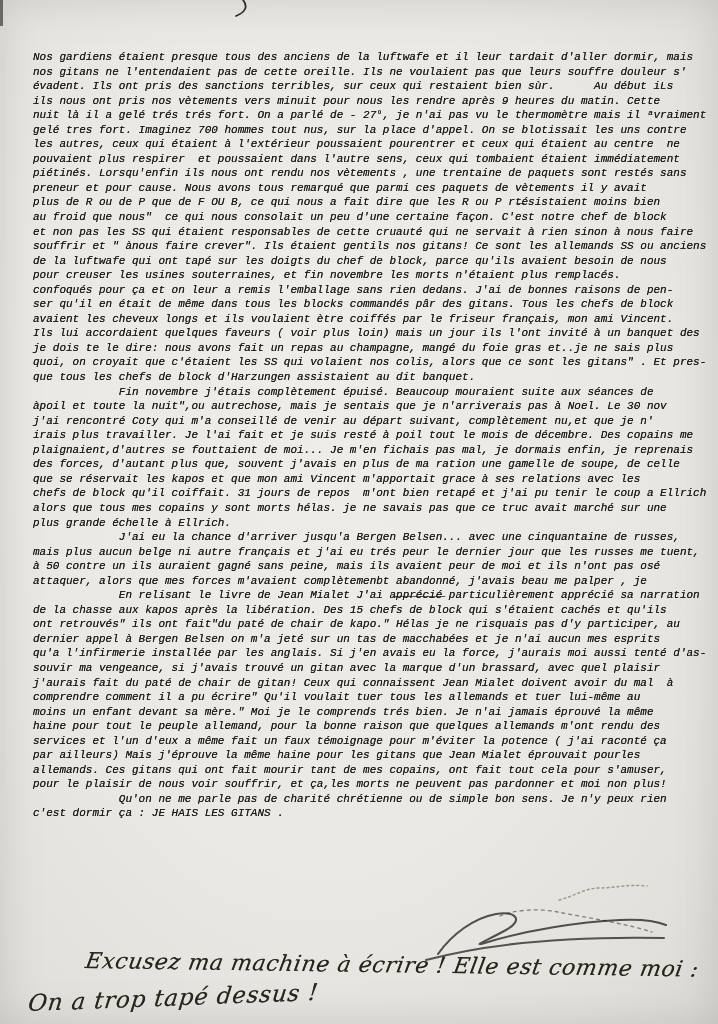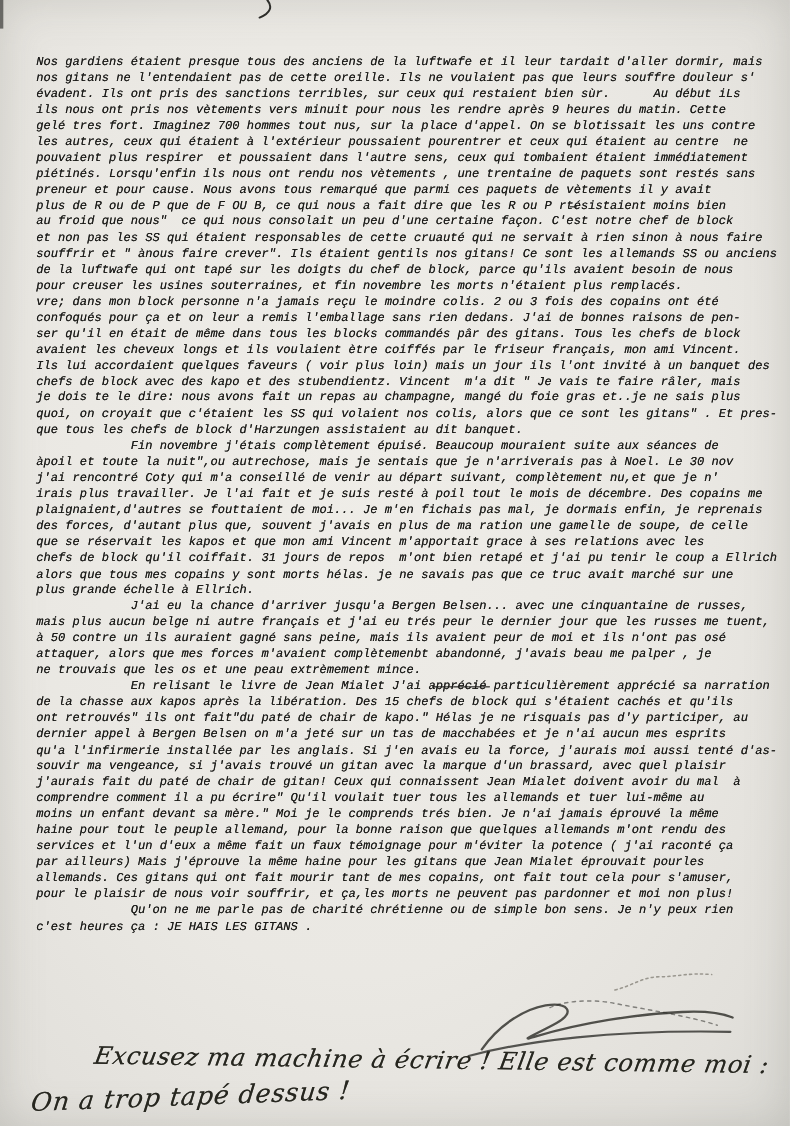--- a/index.html
+++ b/index.html
@@ -53,71 +53,69 @@
 
   <svg class="mark-svg" style="left:222px;top:0;" width="44" height="20" viewBox="0 0 44 20">
     <path d="M21,0 C26,6 24,12 14,16" fill="none" stroke="#2d2d2a" stroke-width="1.8" stroke-linecap="round"></path>
   </svg>
 
   <div class="letter-body">
       <div class="tline">Nos gardiens étaient presque tous des anciens de la luftwafe et il leur tardait d'aller dormir, mais</div>
       <div class="tline">nos gitans ne l'entendaient pas de cette oreille. Ils ne voulaient pas que leurs souffre douleur s'</div>
       <div class="tline">évadent. Ils ont pris des sanctions terribles, sur ceux qui restaient bien sùr.      Au début iLs</div>
       <div class="tline">ils nous ont pris nos vètements vers minuit pour nous les rendre après 9 heures du matin. Cette</div>
+      <div class="tline">nuit là il a gelé trés trés fort. On a parlé de - 27°, je n'ai pas vu le thermomètre mais il ᵃvraiment</div>
       <div class="tline">gelé tres fort. Imaginez 700 hommes tout nus, sur la place d'appel. On se blotissait les uns contre</div>
       <div class="tline">les autres, ceux qui étaient à l'extérieur poussaient pourentrer et ceux qui étaient au centre  ne</div>
       <div class="tline">pouvaient plus respirer  et poussaient dans l'autre sens, ceux qui tombaient étaient immédiatement</div>
       <div class="tline">piétinés. Lorsqu'enfin ils nous ont rendu nos vètements , une trentaine de paquets sont restés sans</div>
       <div class="tline">preneur et pour cause. Nous avons tous remarqué que parmi ces paquets de vètements il y avait</div>
       <div class="tline">plus de R ou de P que de F OU B, ce qui nous a fait dire que les R ou P rt̶ésistaient moins bien</div>
       <div class="tline">au froid que nous"  ce qui nous consolait un peu d'une certaine façon. C'est notre chef de block</div>
       <div class="tline">et non pas les SS qui étaient responsables de cette cruauté qui ne servait à rien sinon à nous faire</div>
       <div class="tline">souffrir et " ànous faire crever". Ils étaient gentils nos gitans! Ce sont les allemands SS ou anciens</div>
       <div class="tline">de la luftwafe qui ont tapé sur les doigts du chef de block, parce qu'ils avaient besoin de nous</div>
       <div class="tline">pour creuser les usines souterraines, et fin novembre les morts n'étaient plus remplacés.</div>
-      <div class="tline">vre; dans mon block personne n'a jamais reçu le moindre colis. 2 ou 3 fois des copains ont été</div>
       <div class="tline">confoqués pour ça et on leur a remis l'emballage sans rien dedans. J'ai de bonnes raisons de pen-</div>
       <div class="tline">ser qu'il en était de même dans tous les blocks commandés pâr des gitans. Tous les chefs de block</div>
       <div class="tline">avaient les cheveux longs et ils voulaient ètre coiffés par le friseur français, mon ami Vincent.</div>
       <div class="tline">Ils lui accordaient quelques faveurs ( voir plus loin) mais un jour ils l'ont invité à un banquet des</div>
-      <div class="tline">chefs de block avec des kapo et des stubendientz. Vincent  m'a dit " Je vais te faire râler, mais</div>
       <div class="tline">je dois te le dire: nous avons fait un repas au champagne, mangé du foie gras et..je ne sais plus</div>
       <div class="tline">quoi, on croyait que c'étaient les SS qui volaient nos colis, alors que ce sont les gitans" . Et pres-</div>
       <div class="tline">que tous les chefs de block d'Harzungen assistaient au dit banquet.</div>
       <div class="tline">             Fin novembre j'étais complètement épuisé. Beaucoup mouraient suite aux séances de</div>
       <div class="tline">àpoil et toute la nuit",ou autrechose, mais je sentais que je n'arriverais pas à Noel. Le 30 nov</div>
       <div class="tline">j'ai rencontré Coty qui m'a conseillé de venir au départ suivant, complètement nu,et que je n'</div>
       <div class="tline">irais plus travailler. Je l'ai fait et je suis resté à poil tout le mois de décembre. Des copains me</div>
       <div class="tline">plaignaient,d'autres se fouttaient de moi... Je m'en fichais pas mal, je dormais enfin, je reprenais</div>
       <div class="tline">des forces, d'autant plus que, souvent j'avais en plus de ma ration une gamelle de soupe, de celle</div>
       <div class="tline">que se réservait les kapos et que mon ami Vincent m'apportait grace à ses relations avec les</div>
       <div class="tline">chefs de block qu'il coiffait. 31 jours de repos  m'ont bien retapé et j'ai pu tenir le coup a Ellrich</div>
       <div class="tline">alors que tous mes copains y sont morts hélas. je ne savais pas que ce truc avait marché sur une</div>
       <div class="tline">plus grande échelle à Ellrich.</div>
       <div class="tline">             J'ai eu la chance d'arriver jusqu'a Bergen Belsen... avec une cinquantaine de russes,</div>
       <div class="tline">mais plus aucun belge ni autre français et j'ai eu trés peur le dernier jour que les russes me tuent,</div>
       <div class="tline">à 50 contre un ils auraient gagné sans peine, mais ils avaient peur de moi et ils n'ont pas osé</div>
       <div class="tline">attaquer, alors que mes forces m'avaient complètemenbt abandonné, j'avais beau me palper , je</div>
-      <div class="tline">ne trouvais que les os et une peau extrèmement mince.</div>
       <div class="tline">             En relisant le livre de Jean Mialet J'ai a̶p̶p̶r̶é̶c̶i̶é̶ particulièrement apprécié sa narration</div>
       <div class="tline">de la chasse aux kapos après la libération. Des 15 chefs de block qui s'étaient cachés et qu'ils</div>
       <div class="tline">ont retrouvés" ils ont fait"du paté de chair de kapo." Hélas je ne risquais pas d'y participer, au</div>
       <div class="tline">dernier appel à Bergen Belsen on m'a jeté sur un tas de macchabées et je n'ai aucun mes esprits</div>
       <div class="tline">qu'a l'infirmerie installée par les anglais. Si j'en avais eu la force, j'aurais moi aussi tenté d'as-</div>
       <div class="tline">souvir ma vengeance, si j'avais trouvé un gitan avec la marque d'un brassard, avec quel plaisir</div>
       <div class="tline">j'aurais fait du paté de chair de gitan! Ceux qui connaissent Jean Mialet doivent avoir du mal  à</div>
       <div class="tline">comprendre comment il a pu écrire" Qu'il voulait tuer tous les allemands et tuer lui-même au</div>
       <div class="tline">moins un enfant devant sa mère." Moi je le comprends trés bien. Je n'ai jamais éprouvé la même</div>
       <div class="tline">haine pour tout le peuple allemand, pour la bonne raison que quelques allemands m'ont rendu des</div>
       <div class="tline">services et l'un d'eux a même fait un faux témoignage pour m'éviter la potence ( j'ai raconté ça</div>
       <div class="tline">par ailleurs) Mais j'éprouve la même haine pour les gitans que Jean Mialet éprouvait pourles</div>
       <div class="tline">allemands. Ces gitans qui ont fait mourir tant de mes copains, ont fait tout cela pour s'amuser,</div>
       <div class="tline">pour le plaisir de nous voir souffrir, et ça,les morts ne peuvent pas pardonner et moi non plus!</div>
       <div class="tline">             Qu'on ne me parle pas de charité chrétienne ou de simple bon sens. Je n'y peux rien</div>
-      <div class="tline">c'est heures ça : JE HAIS LES GITANS .</div>
+      <div class="tline">c'est dormir ça : JE HAIS LES GITANS .</div>
     </div>
 
   <svg class="mark-svg" style="left:555px;top:880px;" width="100" height="24" viewBox="0 0 100 24">
     <path d="M4,20 C20,16 30,8 44,8 C60,8 72,4 92,6" fill="none" stroke="#9a978f" stroke-width="1.4" stroke-dasharray="2,3" stroke-linecap="round"></path>
   </svg>
 
   <svg class="mark-svg" style="left:408px;top:902px;" width="270" height="66" viewBox="0 0 270 66">
     <path d="M30,52 C44,32 66,16 88,12 C108,9 116,18 98,28 C80,38 60,46 80,40 C120,28 170,20 212,18 C232,17 248,19 258,23" fill="none" stroke="#2e2e2a" stroke-width="2.1" stroke-linecap="round" opacity="0.82"></path>
     <path d="M18,58 C70,44 150,34 256,36" fill="none" stroke="#2e2e2a" stroke-width="2" stroke-linecap="round" opacity="0.8"></path>
     <path d="M92,14 C104,8 130,6 150,10 C180,16 220,22 244,30" fill="none" stroke="#2e2e2a" stroke-width="1.3" stroke-dasharray="3,4" stroke-linecap="round" opacity="0.55"></path>

